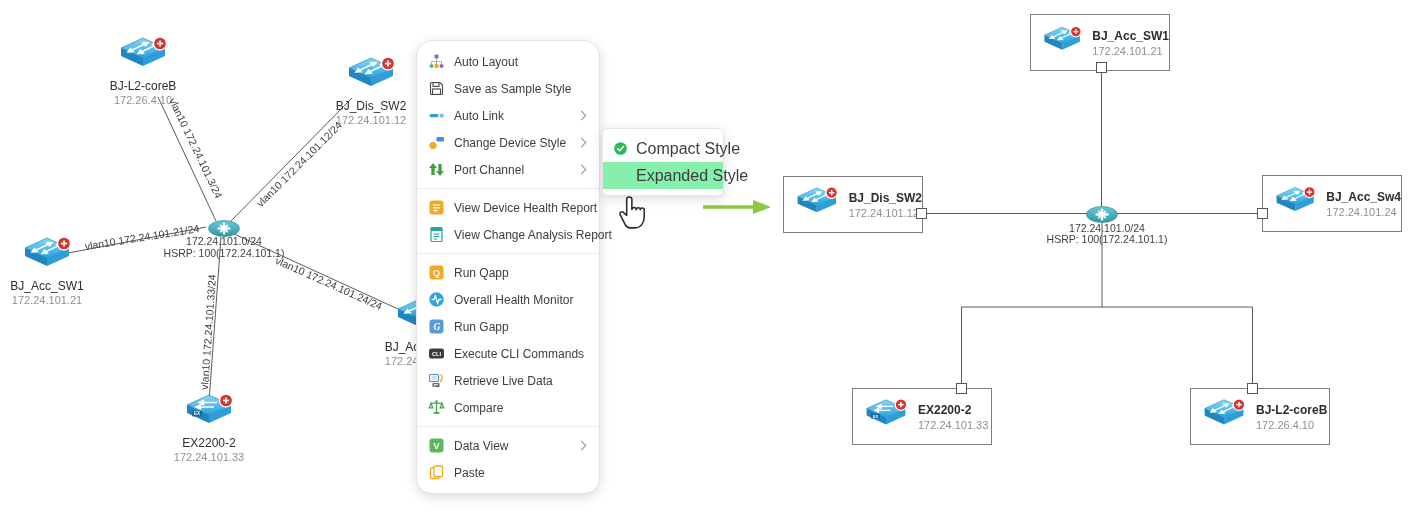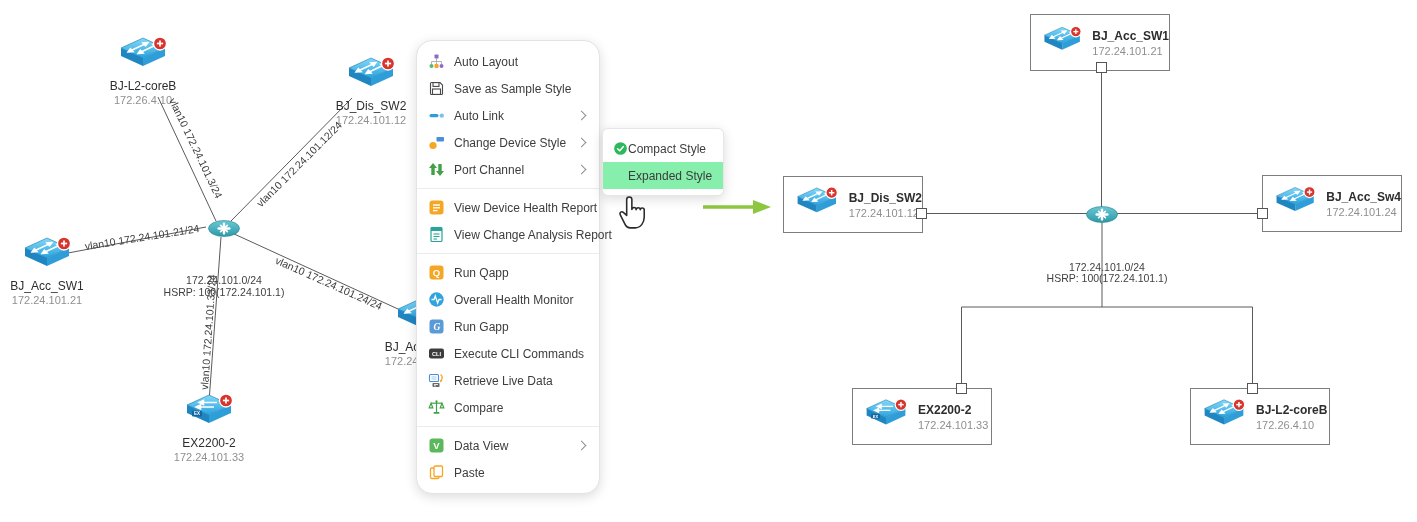--- a/index.html
+++ b/index.html
@@ -6,37 +6,37 @@
   #canvas{position:relative;width:1417px;height:522px;background:#fff;overflow:hidden;
           font-family:"Liberation Sans",sans-serif;}
   svg{display:block;}
   
   #links-layer{position:absolute;left:0;top:0;z-index:0;}
   
   .dev-node{position:absolute;width:110px;display:flex;flex-direction:column;align-items:center;z-index:1;}
   .dev-name{margin-top:1px;font-size:12px;color:#2d2d2d;white-space:nowrap;}
   .dev-ip{margin-top:1px;font-size:11px;color:#8f8f8f;white-space:nowrap;}
   .hub{position:absolute;z-index:2;}
-  .hub-label{position:absolute;width:170px;text-align:center;font-size:10.5px;color:#3f3f3f;white-space:nowrap;z-index:2;margin-top:39px;}
+  .hub-label{position:absolute;width:170px;text-align:center;font-size:10.5px;color:#3f3f3f;white-space:nowrap;z-index:2;}
   .link-label{position:absolute;width:140px;text-align:center;font-size:10.5px;color:#3d3d3d;white-space:nowrap;z-index:1;}
   
   #context-menu{position:absolute;left:416px;top:40px;width:184px;background:#fff;
     border:1px solid #e3e3e3;border-radius:16px;box-shadow:0 3px 12px rgba(0,0,0,.14);
     padding:7px 0;z-index:10;box-sizing:border-box;}
   .menu-item{display:flex;align-items:center;height:27px;padding:0 11px;gap:9px;font-size:12px;color:#3d3d3d;cursor:default;}
   .mi-icon{width:17px;height:17px;flex:none;display:flex;align-items:center;justify-content:center;}
   .mi-label{white-space:nowrap;}
   .mi-arrow{width:6px;height:6px;border-top:1.4px solid #8f8f8f;border-right:1.4px solid #8f8f8f;
     transform:rotate(45deg);margin-left:auto;margin-right:3px;flex:none;}
   .menu-sep{border-top:1px solid #ececec;margin:5px 0;}
   
   #style-submenu{position:absolute;left:602px;top:128px;width:122px;background:#fff;
     border:1px solid #e6e6e6;border-radius:6px;box-shadow:0 3px 12px rgba(0,0,0,.14);
     padding:6px 0;z-index:11;box-sizing:border-box;}
-  .sub-item{display:flex;align-items:center;height:27px;padding:0 10px;gap:0;font-size:12px;color:#3d3d3d;}
+  .sub-item{display:flex;align-items:center;height:27px;padding:0 10px;gap:8px;font-size:16px;color:#3d3d3d;}
   .sub-item.hover{background:#86efac;}
   .sub-icon{width:15px;height:15px;flex:none;}
   
   .dev-box{position:absolute;width:140px;height:57px;background:#fff;border:1px solid #7d7d7d;
     box-sizing:border-box;display:flex;align-items:center;padding-left:11px;gap:10px;z-index:3;}
   .box-name{font-size:12px;font-weight:bold;color:#2d2d2d;white-space:nowrap;}
   .box-ip{font-size:11px;color:#8f8f8f;margin-top:2px;white-space:nowrap;}
   .port{position:absolute;width:11px;height:11px;background:#fff;border:1px solid #555;box-sizing:border-box;z-index:4;}
   
   #hand-cursor{position:absolute;left:616px;top:190px;z-index:12;}

